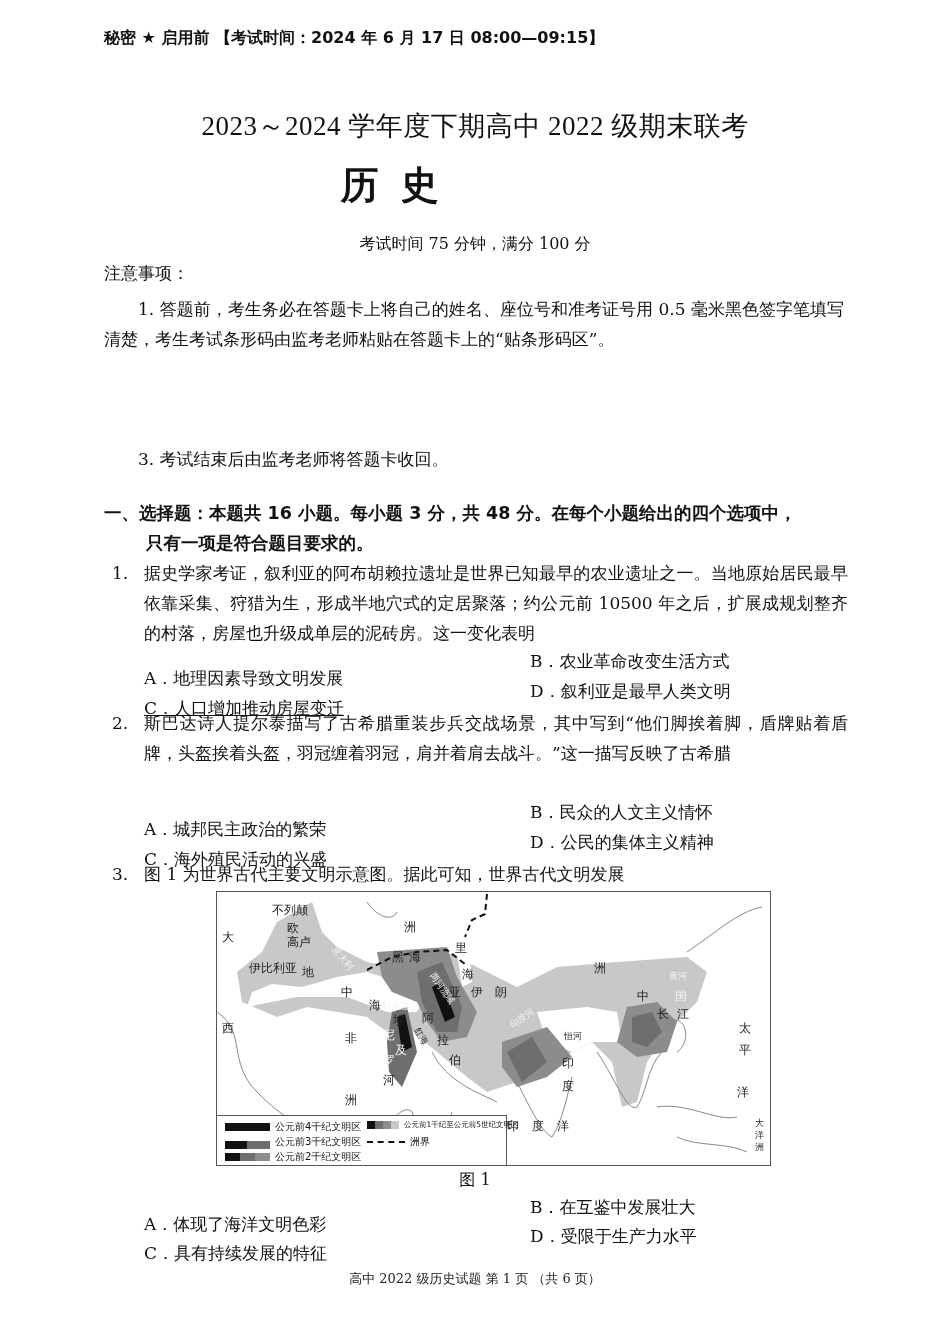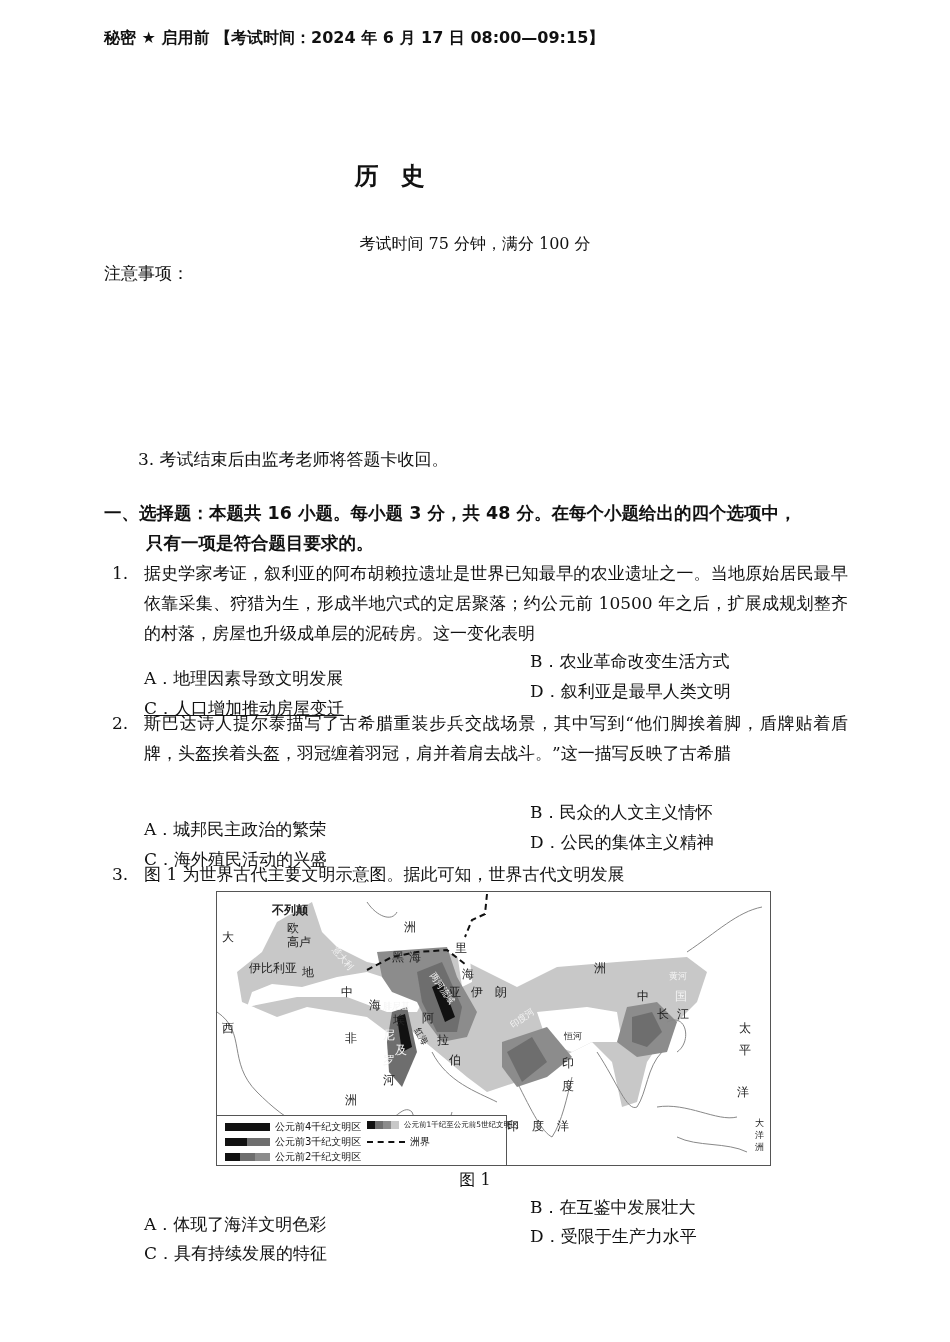--- a/index.html
+++ b/index.html
@@ -16,21 +16,21 @@
     left: 104px; top: 28px; font-size: 16px; font-weight: bold;
     font-family: "DejaVu Sans", "Liberation Sans", sans-serif;
   }
   .exam-title {
     left: 0; width: 950px; top: 108px; text-align: center;
     font-size: 27px; letter-spacing: 0.5px;
     font-family: "Liberation Serif", "DejaVu Serif", serif;
   }
   .subject {
     left: 0; width: 779px; top: 160px; text-align: center;
-    font-size: 24px; font-weight: bold; letter-spacing: 22px;
+    font-size: 38px; font-weight: bold; letter-spacing: 22px;
     font-family: "DejaVu Sans", "Liberation Sans", sans-serif;
     padding-left: 22px;
   }
   .duration {
     left: 0; width: 950px; top: 234px; text-align: center; font-size: 16px;
   }
   .notice-title {
     left: 104px; top: 262px; font-size: 17px;
     font-family: "DejaVu Sans", "Liberation Sans", sans-serif;
   }
@@ -73,24 +73,26 @@
   .footer {
     left: 0; width: 950px; top: 1270px; text-align: center; font-size: 13px; color: #222;
   }
 </style>
 </head>
 <body>
 
 <div class="page">
 
   <div class="abs secret">秘密 ★ 启用前 【考试时间：2024 年 6 月 17 日 08:00—09:15】</div>
+  <div class="abs exam-title">2023～2024 学年度下期高中 2022 级期末联考</div>
   <div class="abs subject">历史</div>
   <div class="abs duration">考试时间 75 分钟，满分 100 分</div>
 
   <div class="abs notice-title">注意事项：</div>
+  <div class="abs para indent" style="top:294px;">1. 答题前，考生务必在答题卡上将自己的姓名、座位号和准考证号用 0.5 毫米黑色签字笔填写清楚，考生考试条形码由监考老师粘贴在答题卡上的“贴条形码区”。</div>
   <div class="abs para indent" style="top:444px;">3. 考试结束后由监考老师将答题卡收回。</div>
 
   <div class="abs section">
     <span>一、选择题：本题共 16 小题。每小题 3 分，共 48 分。在每个小题给出的四个选项中，</span>
     <span class="cont">只有一项是符合题目要求的。</span>
   </div>
 
   <div class="abs q" style="top:558px;">
     <span class="num">1.</span>
     <span class="body">据史学家考证，叙利亚的阿布胡赖拉遗址是世界已知最早的农业遗址之一。当地原始居民最早依靠采集、狩猎为生，形成半地穴式的定居聚落；约公元前 10500 年之后，扩展成规划整齐的村落，房屋也升级成单层的泥砖房。这一变化表明</span>
@@ -143,21 +145,21 @@
       <path d="M380,160 C400,190 410,220 420,215 C430,200 430,175 445,160" fill="none" stroke="#888" stroke-width="1"></path>
       <path d="M470,60 C500,40 520,20 545,15" fill="none" stroke="#888" stroke-width="1"></path>
       <path d="M450,130 C470,120 475,150 460,160" fill="none" stroke="#888" stroke-width="1"></path>
       <path d="M440,215 C470,210 500,230 520,225" fill="none" stroke="#888" stroke-width="1"></path>
       <path d="M460,245 C480,255 510,250 530,260" fill="none" stroke="#888" stroke-width="1"></path>
       <path d="M150,10 C160,25 175,30 180,20" fill="none" stroke="#888" stroke-width="1"></path>
 
       <path d="M270,2 L268,22 L255,28 L248,45 M150,78 L175,65 L200,60 L230,58 L248,72" fill="none" stroke="#111" stroke-width="2" stroke-dasharray="6,4"></path>
     </svg>
 
-    <span class="lbl" style="left:55px;top:10px;font-weight:bold;">不列颠</span>
+    <span class="lbl" style="left:55px;top:10px;">不列颠</span>
     <span class="lbl" style="left:70px;top:28px;">欧</span>
     <span class="lbl" style="left:70px;top:42px;">高卢</span>
     <span class="lbl" style="left:187px;top:27px;">洲</span>
     <span class="lbl" style="left:5px;top:37px;">大</span>
     <span class="lbl" style="left:32px;top:68px;">伊比利亚</span>
     <span class="lbl" style="left:85px;top:72px;">地</span>
     <span class="lbl white small" style="left:112px;top:60px;transform:rotate(50deg);">意大利</span>
     <span class="lbl" style="left:124px;top:92px;">中</span>
     <span class="lbl" style="left:152px;top:105px;">海</span>
     <span class="lbl small white" style="left:166px;top:108px;">腓尼基</span>
@@ -198,21 +200,21 @@
     <span class="lbl" style="left:522px;top:128px;">太</span>
     <span class="lbl" style="left:522px;top:150px;">平</span>
     <span class="lbl" style="left:520px;top:192px;">洋</span>
     <span class="lbl small" style="left:538px;top:225px;width:14px;white-space:normal;line-height:12px;">大洋洲</span>
 
     <div class="legend">
       <div class="row" style="left:8px;top:4px;">
         <span class="sw" style="width:45px;background:#111;"></span>
         <span>公元前4千纪文明区</span>
       </div>
-      <div class="row" style="left:8px;top:19px;">
+      <div class="row" style="left:8px;top:19px;align-items:flex-end;">
         <span class="sw" style="width:22px;background:#111;"></span>
           <span class="sw" style="width:23px;background:#6e6e6e;margin-left:-5px;"></span>
         <span>公元前3千纪文明区</span>
       </div>
       <div class="row" style="left:8px;top:34px;justify-content:space-between;">
         <span class="sw" style="width:15px;background:#111;"></span>
           <span class="sw" style="width:15px;background:#6e6e6e;margin-left:-5px;"></span>
           <span class="sw" style="width:15px;background:#8c8c8c;margin-left:-5px;"></span>
         <span>公元前2千纪文明区</span>
       </div>
@@ -230,13 +232,14 @@
     </div>
   </div>
 
   <div class="abs fig-caption">图 1</div>
 
   <div class="abs opt optA" style="top:1196px;">A．体现了海洋文明色彩</div>
   <div class="abs opt optB" style="top:1196px;">B．在互鉴中发展壮大</div>
   <div class="abs opt optC" style="top:1225px;">C．具有持续发展的特征</div>
   <div class="abs opt optD" style="top:1225px;">D．受限于生产力水平</div>
 
+  <div class="abs footer">高中 2022 级历史试题 第 1 页 （共 6 页）</div>
 </div>
 
 </body></html>

